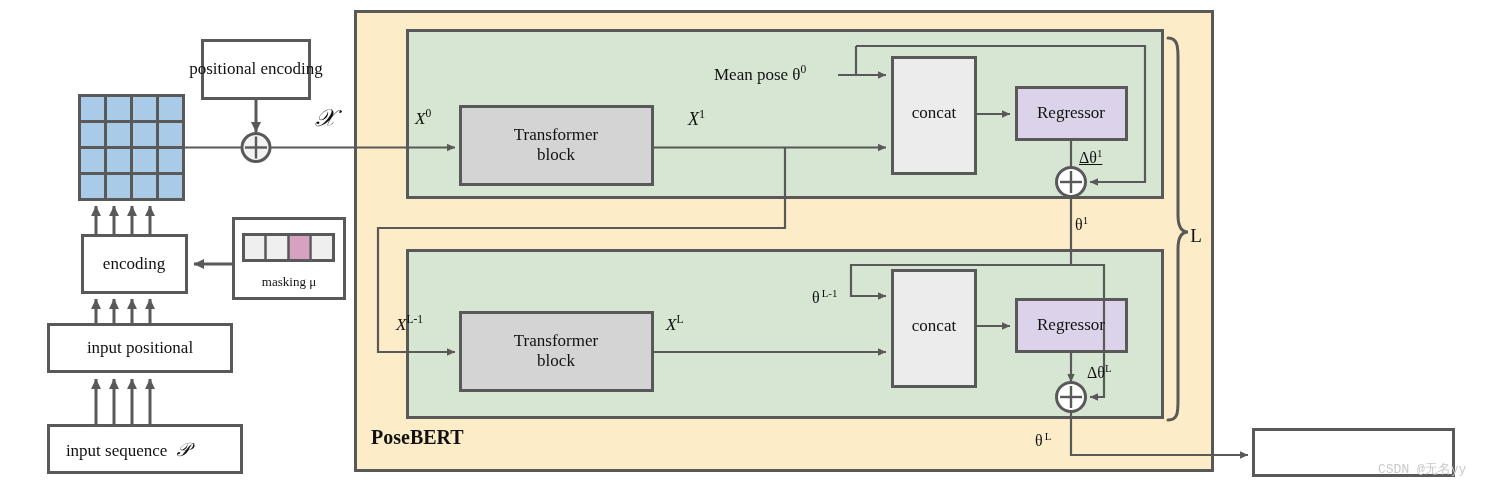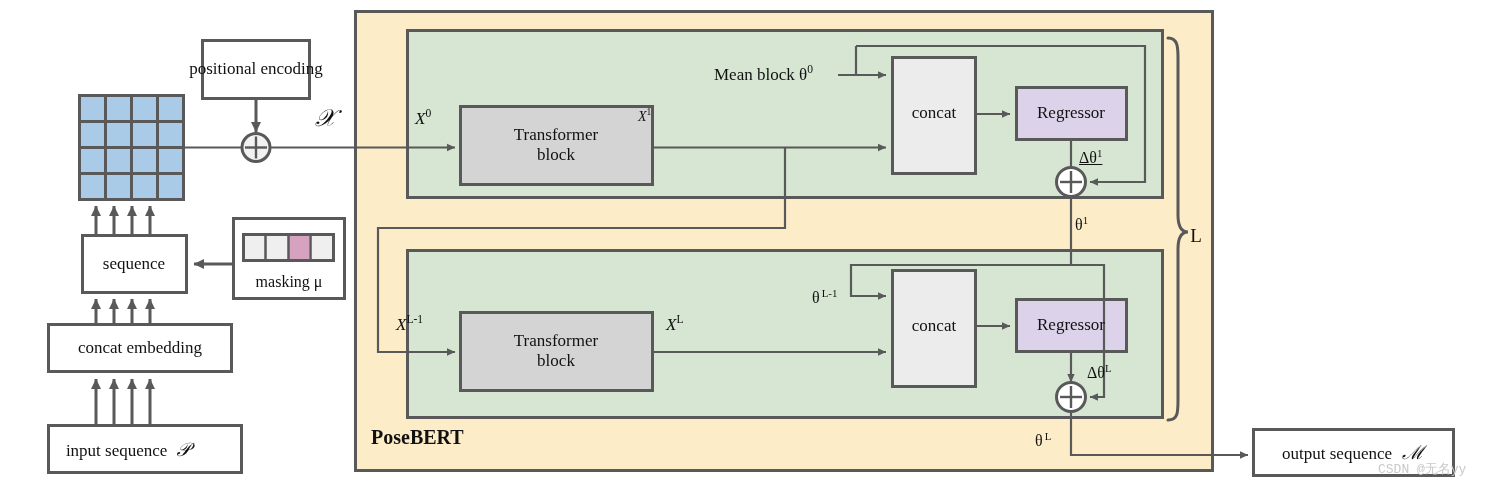--- a/index.html
+++ b/index.html
@@ -136,44 +136,44 @@
       <line x1="1071" y1="386" x2="1071" y2="408" stroke="#595959" stroke-width="2.4"></line>
     </g>
 
     <path d="M1168,38 C1178,38 1178,48 1178,58 L1178,215 C1178,228 1182,232 1188,232 C1182,232 1178,236 1178,249 L1178,400 C1178,412 1178,420 1168,420" fill="none" stroke="#595959" stroke-width="3" stroke-linecap="round"></path>
 
     <rect x="1253.5" y="429.5" width="200" height="46" fill="#ffffff" stroke="#595959" stroke-width="3"></rect>
   </svg>
 
   <div class="lbl ctr" style="left:256px;top:69px;font-size:17px;line-height:1.18;">positional encoding</div>
 
-  <div class="lbl ctr" style="left:134px;top:264px;font-size:17px;">sequence</div>
-
-  <div class="lbl ctr" style="left:289px;top:282px;font-size:16px;">masking μ</div>
-
-  <div class="lbl ctr" style="left:140px;top:348px;font-size:17px;">concat embedding</div>
+  <div class="lbl ctr" style="left:134px;top:264px;font-size:17px;">encoding</div>
+
+  <div class="lbl ctr" style="left:289px;top:282px;font-size:13px;">masking μ</div>
+
+  <div class="lbl ctr" style="left:140px;top:348px;font-size:17px;">input positional</div>
 
   <div class="lbl ctr" style="left:128px;top:449px;font-size:17px;">
     <span>input sequence</span><span class="mathcal" style="margin-left:9px;font-size:19px;">𝒫</span>
   </div>
 
   <div class="lbl mathcal" style="left:315px;top:104px;font-size:24px;">𝒳</div>
 
   <div class="lbl" style="left:415px;top:107px;font-size:17px;font-style:italic;">
     <span>X</span><span class="sup" style="font-style:normal;">0</span>
   </div>
 
   <div class="lbl ctr" style="left:556px;top:145px;font-size:17px;line-height:1.2;">Transformer<br>block</div>
 
-  <div class="lbl" style="left:638px;top:107px;font-size:14px;font-style:italic;">
+  <div class="lbl" style="left:688px;top:107px;font-size:18px;font-style:italic;">
     <span>X</span><span class="sup" style="font-style:normal;">1</span>
   </div>
 
   <div class="lbl" style="left:714px;top:63px;font-size:17px;">
-    <span>Mean block θ</span><span class="sup">0</span>
+    <span>Mean pose θ</span><span class="sup">0</span>
   </div>
 
   <div class="lbl ctr" style="left:934px;top:113px;font-size:17px;">concat</div>
 
   <div class="lbl ctr" style="left:1071px;top:113px;font-size:17px;">Regressor</div>
 
   <div class="lbl" style="left:1079px;top:147px;font-size:16px;text-decoration:underline;">
     <span>Δθ</span><span class="sup">1</span>
   </div>
 
@@ -206,19 +206,16 @@
   <div class="lbl" style="left:1035px;top:430px;font-size:16px;">
     <span>θ</span><span class="sup" style="margin-left:2px;">L</span>
   </div>
 
   <div class="lbl ctr" style="left:1153px;top:234px;font-size:22px;letter-spacing:0;"></div>
 
   <div class="lbl ctr" style="left:1196px;top:236px;font-size:19px;">L</div>
 
   <div class="lbl" style="left:371px;top:426px;font-size:20px;font-weight:bold;">PoseBERT</div>
 
-  <div class="lbl ctr" style="left:1353px;top:452px;font-size:17px;">
-    <span>output sequence</span><span class="mathcal" style="margin-left:10px;font-size:19px;">ℳ</span>
-  </div>
 
   <div class="lbl" style="left:1378px;top:460px;font-size:13px;color:#c9c9c9;font-family:Liberation Mono, monospace;">CSDN @无名yy</div>
 
 </div>
 
 </body></html>

